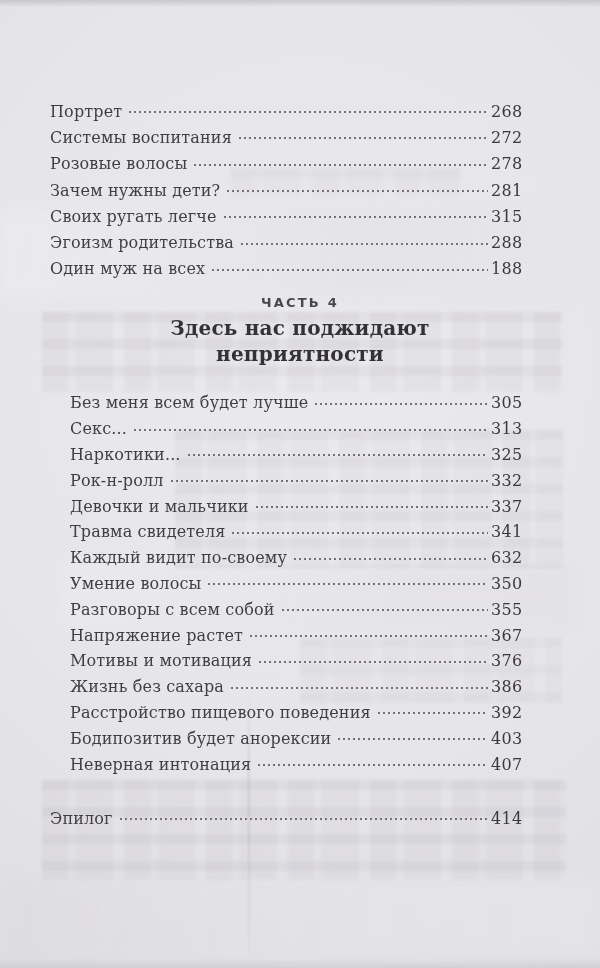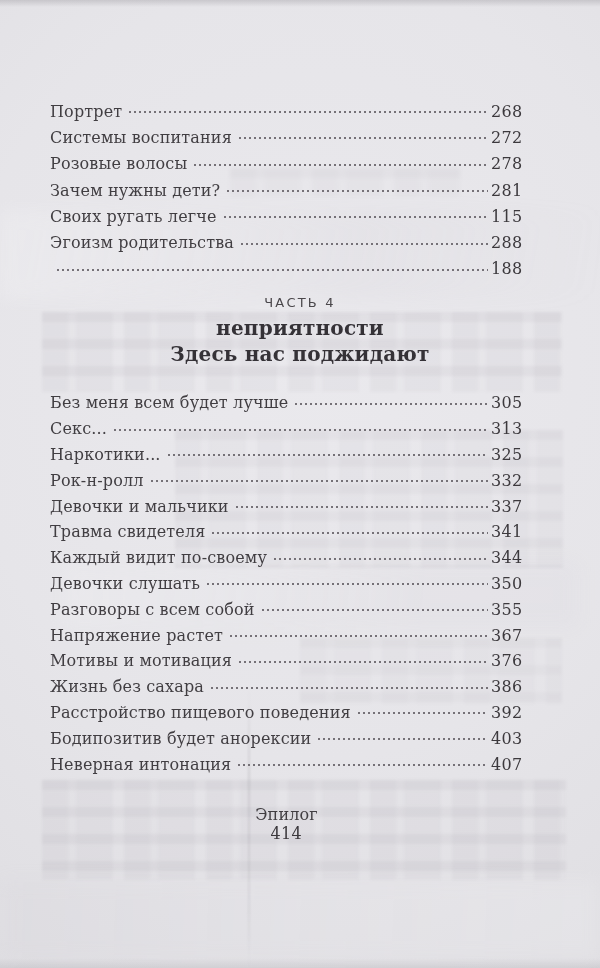--- a/index.html
+++ b/index.html
@@ -41,37 +41,37 @@
   .g5{left:230px;top:168px;width:230px;height:28px;opacity:.22;filter:blur(2.2px);}
   .crease{
     position:absolute;left:248px;top:690px;width:2px;height:278px;
     background:linear-gradient(to bottom, rgba(90,85,95,0), rgba(90,85,95,.14) 30%, rgba(90,85,95,.08) 80%, rgba(90,85,95,0));
     filter:blur(1px);pointer-events:none;
   }
   
   .toc-group{position:absolute;left:50px;right:77px;}
   .toc-row{display:flex;align-items:center;}
   .grp-top .toc-row{height:26.3px;}
-  .grp-p4  .toc-row{height:25.8px;}
-  .grp-epi .toc-row{height:26px;flex-direction:column;}
+  .grp-p4  .toc-row{height:25.8px;margin-left:20px;}
+  .grp-epi .toc-row{height:26px;}
   .t{font-size:16px;letter-spacing:.15px;white-space:nowrap;color:#413e42;}
   .leader{
     flex:1;height:8px;margin:0 3px 0 7px;align-self:center;position:relative;top:4px;
     background-image:radial-gradient(circle at 1px 1px, #757177 0.9px, rgba(117,113,119,0) 1.1px);
     background-size:5px 3px;background-repeat:repeat-x;background-position:left top;
   }
   .pg{min-width:32px;text-align:left;font-size:16px;color:#3c393d;letter-spacing:.3px;}
   #grpTop{top:98px;}
   #grpP4{top:390px;}
   #grpEpi{top:805px;}
   
   .part-head{position:absolute;left:0;right:0;top:295px;text-align:center;}
   .part-label{
     font-family:"DejaVu Sans","Liberation Sans",sans-serif;
-    font-size:13px;letter-spacing:2.2px;color:#4a474b;font-weight:400;
+    font-size:13px;letter-spacing:2.2px;color:#4a474b;font-weight:700;
   }
   .part-title{font-size:20px;font-weight:bold;color:#353237;line-height:25.5px;margin-top:6px;letter-spacing:.2px;}
 </style>
 </head>
 <body>
 
 <div class="page">
 
   <div class="streak s1"></div>
   <div class="streak s2"></div>
@@ -102,38 +102,39 @@
         <span class="pg">278</span>
       </div>
       <div class="toc-row">
         <span class="t">Зачем нужны дети?</span>
         <span class="leader"></span>
         <span class="pg">281</span>
       </div>
       <div class="toc-row">
         <span class="t">Своих ругать легче</span>
         <span class="leader"></span>
-        <span class="pg">115</span>
+        <span class="pg">315</span>
       </div>
       <div class="toc-row">
         <span class="t">Эгоизм родительства</span>
         <span class="leader"></span>
         <span class="pg">288</span>
       </div>
       <div class="toc-row">
+        <span class="t">Один муж на всех</span>
         <span class="leader"></span>
         <span class="pg">188</span>
       </div>
     </div>
 
   <div class="part-head">
     <div class="part-label">ЧАСТЬ 4</div>
     <div class="part-title">
+      <div>Здесь нас поджидают</div>
       <div>неприятности</div>
-      <div>Здесь нас поджидают</div>
     </div>
   </div>
 
   <div class="toc-group grp-p4" id="grpP4">
 
   <div class="toc-row">
         <span class="t">Без меня всем будет лучше</span>
         <span class="leader"></span>
         <span class="pg">305</span>
       </div>
@@ -158,24 +159,24 @@
         <span class="pg">337</span>
       </div>
       <div class="toc-row">
         <span class="t">Травма свидетеля</span>
         <span class="leader"></span>
         <span class="pg">341</span>
       </div>
       <div class="toc-row">
         <span class="t">Каждый видит по-своему</span>
         <span class="leader"></span>
-        <span class="pg">344</span>
-      </div>
-      <div class="toc-row">
-        <span class="t">Девочки слушать</span>
+        <span class="pg">632</span>
+      </div>
+      <div class="toc-row">
+        <span class="t">Умение волосы</span>
         <span class="leader"></span>
         <span class="pg">350</span>
       </div>
       <div class="toc-row">
         <span class="t">Разговоры с всем собой</span>
         <span class="leader"></span>
         <span class="pg">355</span>
       </div>
       <div class="toc-row">
         <span class="t">Напряжение растет</span>

